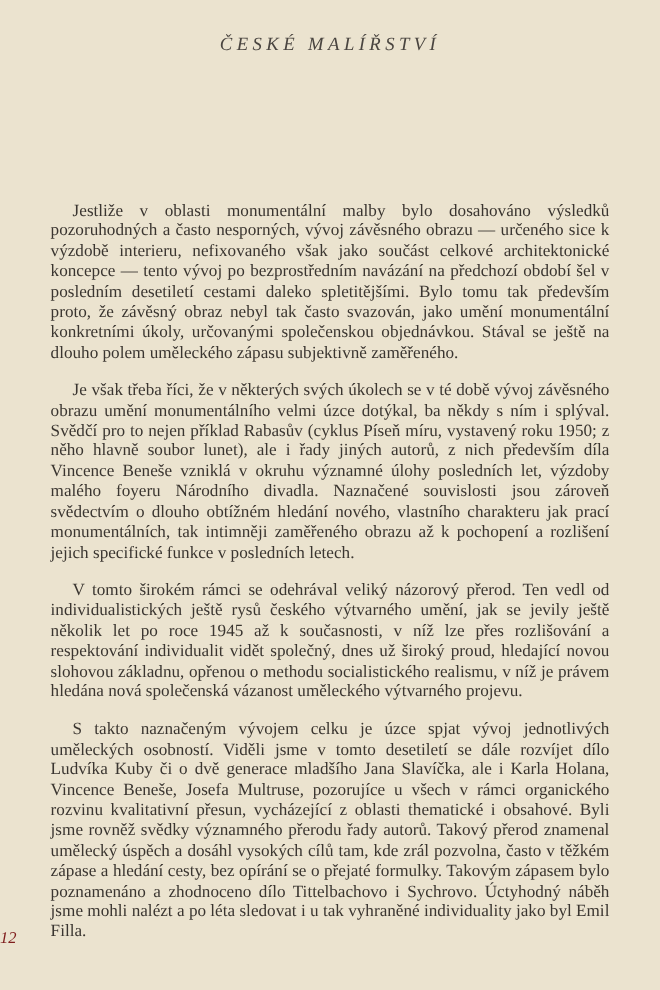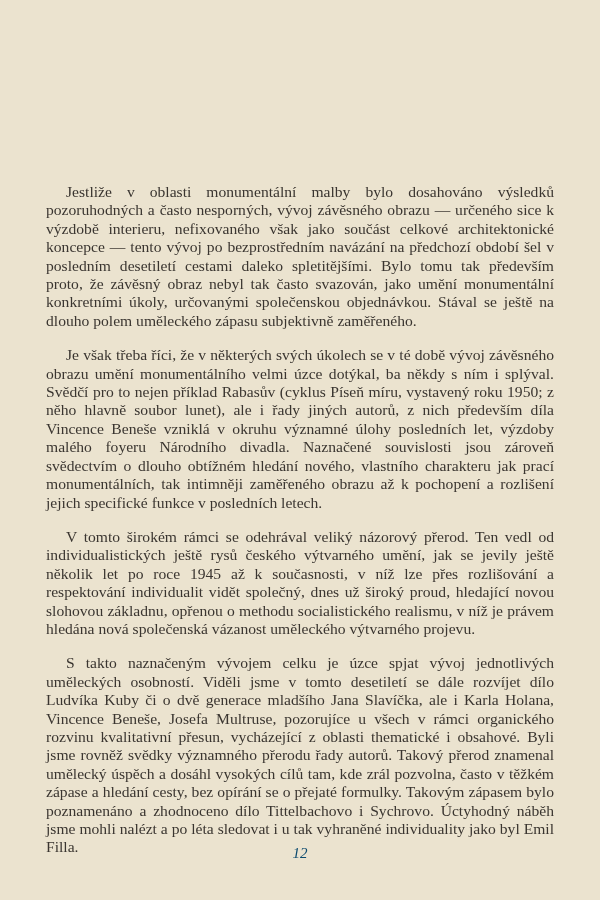--- a/index.html
+++ b/index.html
@@ -16,27 +16,28 @@
     font-size: 17px; letter-spacing: 4px; color: #4a4540;
   }
   .body-text {
     position: absolute; top: 167px; left: 30px; width: 540px;
     font-size: 15.6px; line-height: 18.4px;
     text-align: justify; hyphens: manual;
   }
   .body-text p { margin: 16px; text-indent: 20px; }
   .folio {
     position: absolute; top: 845px; left: 0; right: 0;
-    text-align: center; font-style: italic; font-size: 15px; color: #0c4a6e;
+    font-style: italic; font-size: 15px; color: #7f1d1d;
   }
 </style>
 </head>
 <body>
 
 <div class="page">
+  <div class="running-head">ČESKÉ MALÍŘSTVÍ</div>
   <div class="body-text">
     <p>Jestliže v oblasti monumentální malby bylo dosahováno výsledků pozoruhodných a často nesporných, vývoj závěsného obrazu — určeného sice k výzdobě interieru, nefixovaného však jako součást celkové architektonické koncepce — tento vývoj po bezprostředním navázání na předchozí období šel v posledním desetiletí cestami daleko spletitějšími. Bylo tomu tak především proto, že závěsný obraz nebyl tak často svazován, jako umění monumentální konkretními úkoly, určovanými společenskou objednávkou. Stával se ještě na dlouho polem uměleckého zápasu subjektivně zaměřeného.</p>
     <p>Je však třeba říci, že v některých svých úkolech se v té době vývoj závěsného obrazu umění monumentálního velmi úzce dotýkal, ba někdy s ním i splýval. Svědčí pro to nejen příklad Rabasův (cyklus Píseň míru, vystavený roku 1950; z něho hlavně soubor lunet), ale i řady jiných autorů, z nich především díla Vincence Beneše vzniklá v okruhu významné úlohy posledních let, výzdoby malého foyeru Národního divadla. Naznačené souvislosti jsou zároveň svědectvím o dlouho obtížném hledání nového, vlastního charakteru jak prací monumentálních, tak intimněji zaměřeného obrazu až k pochopení a rozlišení jejich specifické funkce v posledních letech.</p>
     <p>V tomto širokém rámci se odehrával veliký názorový přerod. Ten vedl od individualistických ještě rysů českého výtvarného umění, jak se jevily ještě několik let po roce 1945 až k současnosti, v níž lze přes rozlišování a respektování individualit vidět společný, dnes už široký proud, hledající novou slohovou základnu, opřenou o methodu socialistického realismu, v níž je právem hledána nová společenská vázanost uměleckého výtvarného projevu.</p>
     <p>S takto naznačeným vývojem celku je úzce spjat vývoj jednotlivých uměleckých osobností. Viděli jsme v tomto desetiletí se dále rozvíjet dílo Ludvíka Kuby či o dvě generace mladšího Jana Slavíčka, ale i Karla Holana, Vincence Beneše, Josefa Multruse, pozorujíce u všech v rámci organického rozvinu kvalitativní přesun, vycházející z oblasti thematické i obsahové. Byli jsme rovněž svědky významného přerodu řady autorů. Takový přerod znamenal umělecký úspěch a dosáhl vysokých cílů tam, kde zrál pozvolna, často v těžkém zápase a hledání cesty, bez opírání se o přejaté formulky. Takovým zápasem bylo poznamenáno a zhodnoceno dílo Tittelbachovo i Sychrovo. Úctyhodný náběh jsme mohli nalézt a po léta sledovat i u tak vyhraněné individuality jako byl Emil Filla.</p>
   </div>
   <div class="folio">12</div>
 </div>
 
 </body></html>

